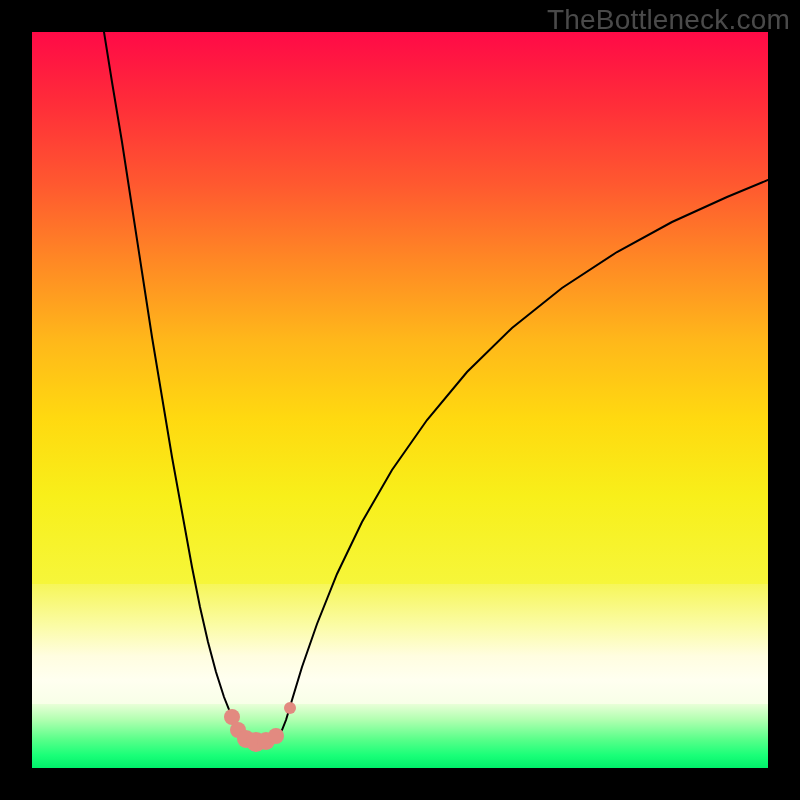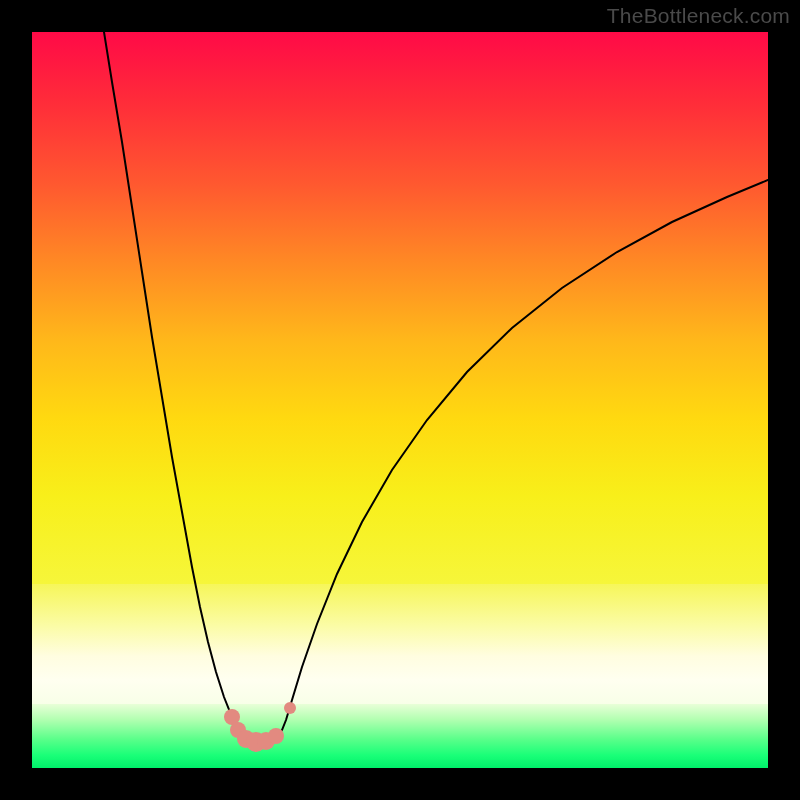--- a/index.html
+++ b/index.html
@@ -77,21 +77,21 @@
     stroke-linecap: round;
   }
   .marker {
     fill: #e28a80;
   }
   .watermark {
     position: absolute;
     top: 4px;
     right: 10px;
     color: #4a4a4a;
-    font-size: 21px;
+    font-size: 28px;
     font-weight: 500;
     letter-spacing: 0.2px;
   }
 </style>
 </head>
 <body>
 
 <div class="watermark">TheBottleneck.com</div>
 
 <div class="frame">

